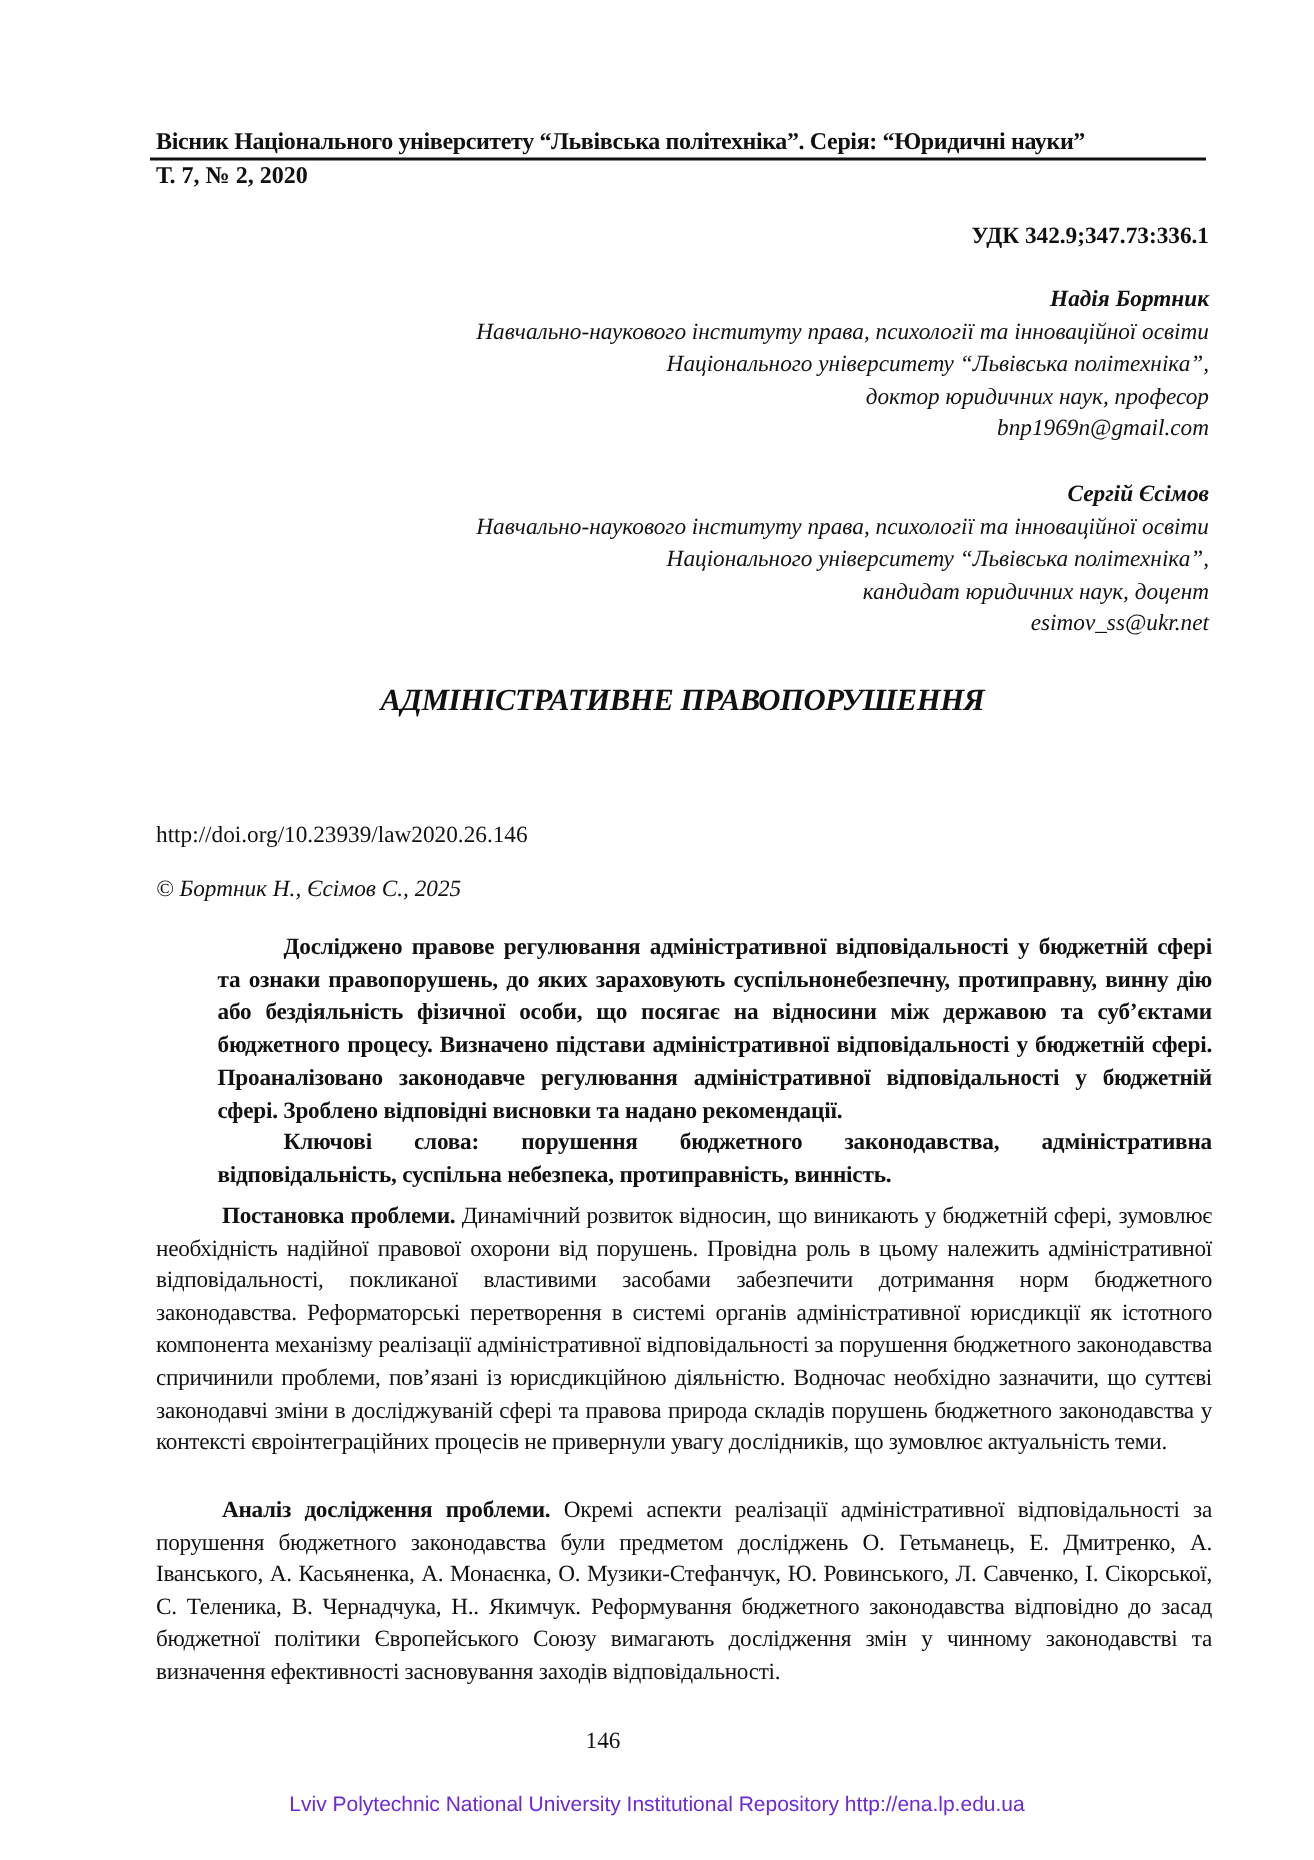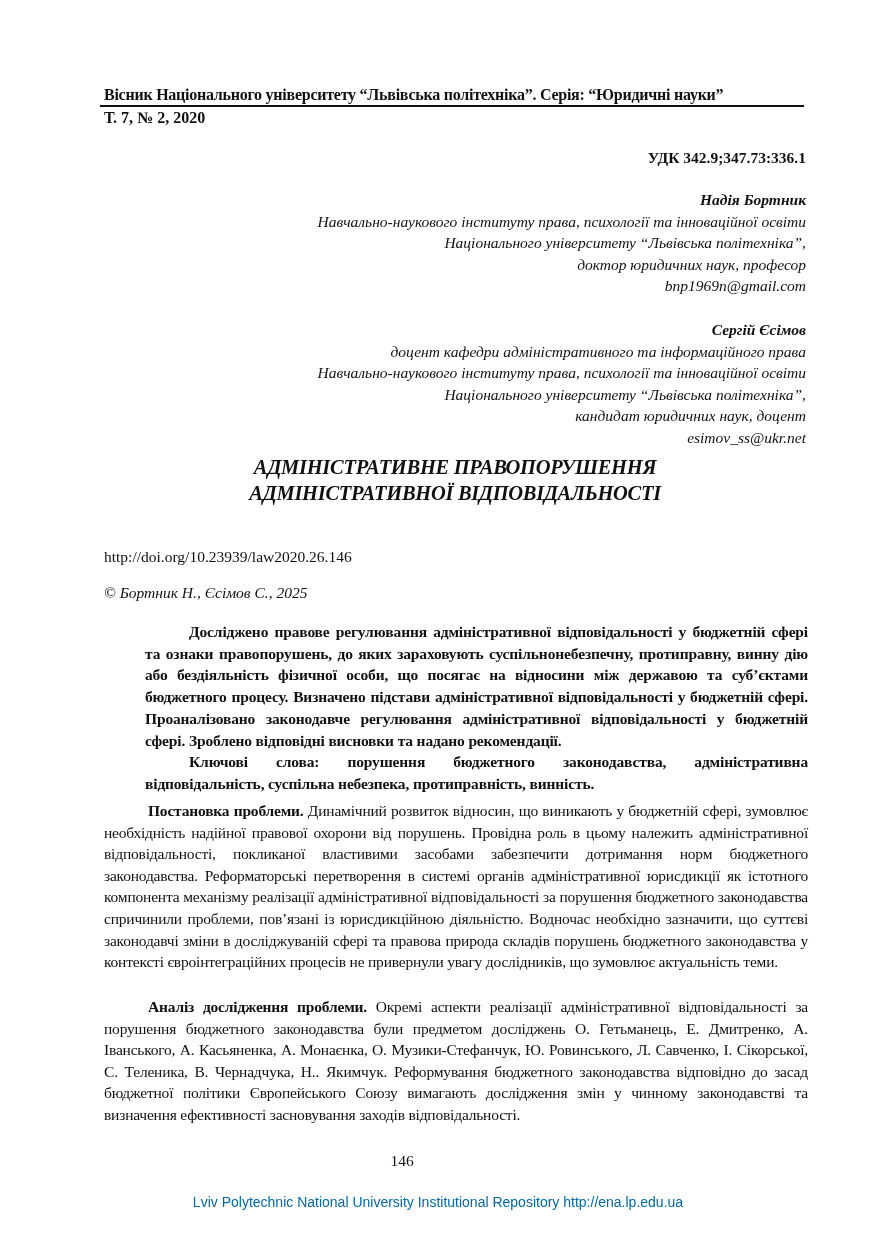--- a/index.html
+++ b/index.html
@@ -18,21 +18,21 @@
   .doi { left: 104px; top: 548px; font-size: 15.5px; }
   .copyright { left: 104px; top: 584px; font-size: 15.5px; font-style: italic; }
   .abstract { left: 145px; width: 663px; top: 621px; font-size: 15.5px; line-height: 21.7px; font-weight: bold; text-align: justify; letter-spacing: -0.15px; }
   .abstract p { margin: 0; text-indent: 44px; }
   .body-sec { left: 104px; width: 704px; font-size: 15.5px; line-height: 21.6px; text-align: justify; letter-spacing: -0.2px; }
   .body-sec p { margin: 0; text-indent: 44px; }
   .sec1 { top: 800px; }
   .sec2 { top: 996px; }
   .lead { font-weight: bold; }
   .page-num { left: 0; width: 772px; top: 1152px; text-align: center; font-size: 15.5px; padding-left: 16px; }
-  .repo { left: 0; width: 876px; top: 1194px; text-align: center; font-family: "Liberation Sans", sans-serif; font-size: 14px; color: #0369a1; }
+  .repo { left: 0; width: 876px; top: 1194px; text-align: center; font-family: "Liberation Sans", sans-serif; font-size: 14px; color: #6d28d9; }
   .line { display: block; font-style: italic; }
 </style>
 </head>
 <body>
 
 <div class="abs journal">Вісник Національного університету “Львівська політехніка”. Серія: “Юридичні науки”</div>
 <div class="abs rule"></div>
 <div class="abs volume">Т. 7, № 2, 2020</div>
 
 <div class="abs right-block udc">УДК 342.9;347.73:336.1</div>
@@ -40,30 +40,28 @@
 <div class="abs right-block author1">
   <span class="line author-name">Надія Бортник</span>
   <span class="line">Навчально-наукового інституту права, психології та інноваційної освіти</span>
   <span class="line">Національного університету “Львівська політехніка”,</span>
   <span class="line">доктор юридичних наук, професор</span>
   <span class="line">bnp1969n@gmail.com</span>
 </div>
 
 <div class="abs right-block author2">
   <span class="line author-name">Сергій Єсімов</span>
-  <span class="line">доцент кафедри адміністративного та інформаційного права</span>
   <span class="line">Навчально-наукового інституту права, психології та інноваційної освіти</span>
   <span class="line">Національного університету “Львівська політехніка”,</span>
   <span class="line">кандидат юридичних наук, доцент</span>
   <span class="line">esimov_ss@ukr.net</span>
 </div>
 
 <div class="abs title">
   <span class="line">АДМІНІСТРАТИВНЕ ПРАВОПОРУШЕННЯ</span>
-  <span class="line">АДМІНІСТРАТИВНОЇ ВІДПОВІДАЛЬНОСТІ</span>
 </div>
 
 <div class="abs doi">http://doi.org/10.23939/law2020.26.146</div>
 <div class="abs copyright">© Бортник Н., Єсімов С., 2025</div>
 
 <div class="abs abstract">
   <p>Досліджено правове регулювання адміністративної відповідальності у бюджетній сфері та ознаки правопорушень, до яких зараховують суспільнонебезпечну, протиправну, винну дію або бездіяльність фізичної особи, що посягає на відносини між державою та суб’єктами бюджетного процесу. Визначено підстави адміністративної відповідальності у бюджетній сфері. Проаналізовано законодавче регулювання адміністративної відповідальності у бюджетній сфері. Зроблено відповідні висновки та надано рекомендації.</p>
   <p>Ключові слова: порушення бюджетного законодавства, адміністративна відповідальність, суспільна небезпека, протиправність, винність.</p>
 </div>
 

